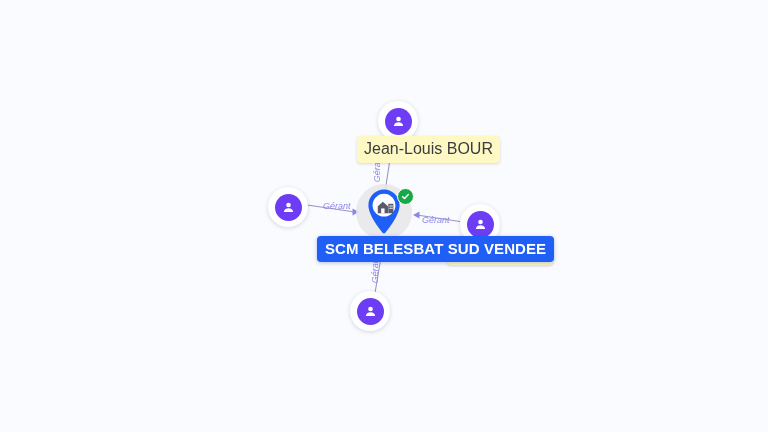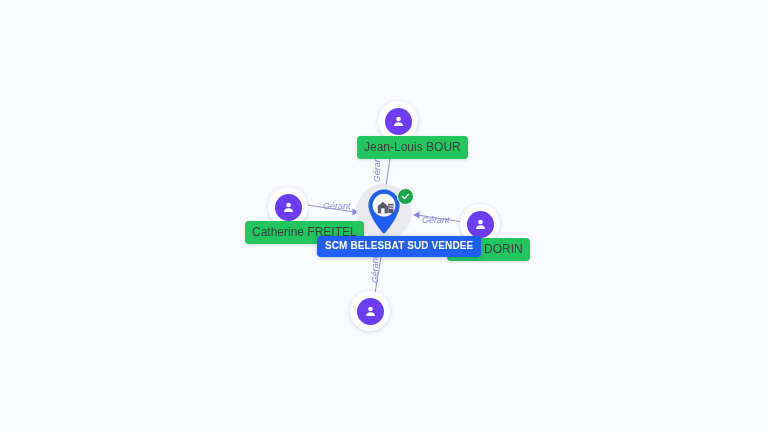--- a/index.html
+++ b/index.html
@@ -84,34 +84,34 @@
     border: 1.5px solid #ffffff;
     display: flex;
     align-items: center;
     justify-content: center;
     z-index: 3;
   }
 
   
   .node-label {
     position: absolute;
-    background: #22c55e;
+    background: #fef9c3;
     color: #3b3b42;
-    font-size: 12px;
+    font-size: 16px;
     line-height: 1;
     padding: 5px 7px 6px 7px;
     border-radius: 4px;
     white-space: nowrap;
     box-shadow: 0 1px 3px rgba(40,50,90,.17);
     z-index: 8;
   }
   .node-label.company-label {
     background: #1f5ff5;
     color: #ffffff;
-    font-size: 10px;
+    font-size: 15px;
     font-weight: 600;
     letter-spacing: .1px;
     padding: 5px 8px 6px 8px;
     box-shadow: 0 1px 4px rgba(20,60,160,.30);
     z-index: 10;
     text-align: center;
   }
 
   
   .edge-label {
@@ -167,21 +167,20 @@
   <div class="node-label" style="left:357px; top:136px;">Jean-Louis BOUR</div>
 
   <div class="person-node" style="left:268px; top:187px;">
     <span class="avatar-disc">
       <svg width="15" height="15" viewBox="0 0 24 24">
         <circle cx="12" cy="8" r="3.7" fill="#ffffff"></circle>
         <path d="M4.6 19.2c0-4.1 3.3-6.1 7.4-6.1s7.4 2 7.4 6.1z" fill="#ffffff"></path>
       </svg>
     </span>
   </div>
-  <div class="node-label" style="left:245px; top:221px;">Catherine FREITEL</div>
 
   <div class="person-node" style="left:460px; top:204px;">
     <span class="avatar-disc">
       <svg width="15" height="15" viewBox="0 0 24 24">
         <circle cx="12" cy="8" r="3.7" fill="#ffffff"></circle>
         <path d="M4.6 19.2c0-4.1 3.3-6.1 7.4-6.1s7.4 2 7.4 6.1z" fill="#ffffff"></path>
       </svg>
     </span>
   </div>
   <div class="node-label" style="left:447px; top:238px;">Marc DORIN</div>

